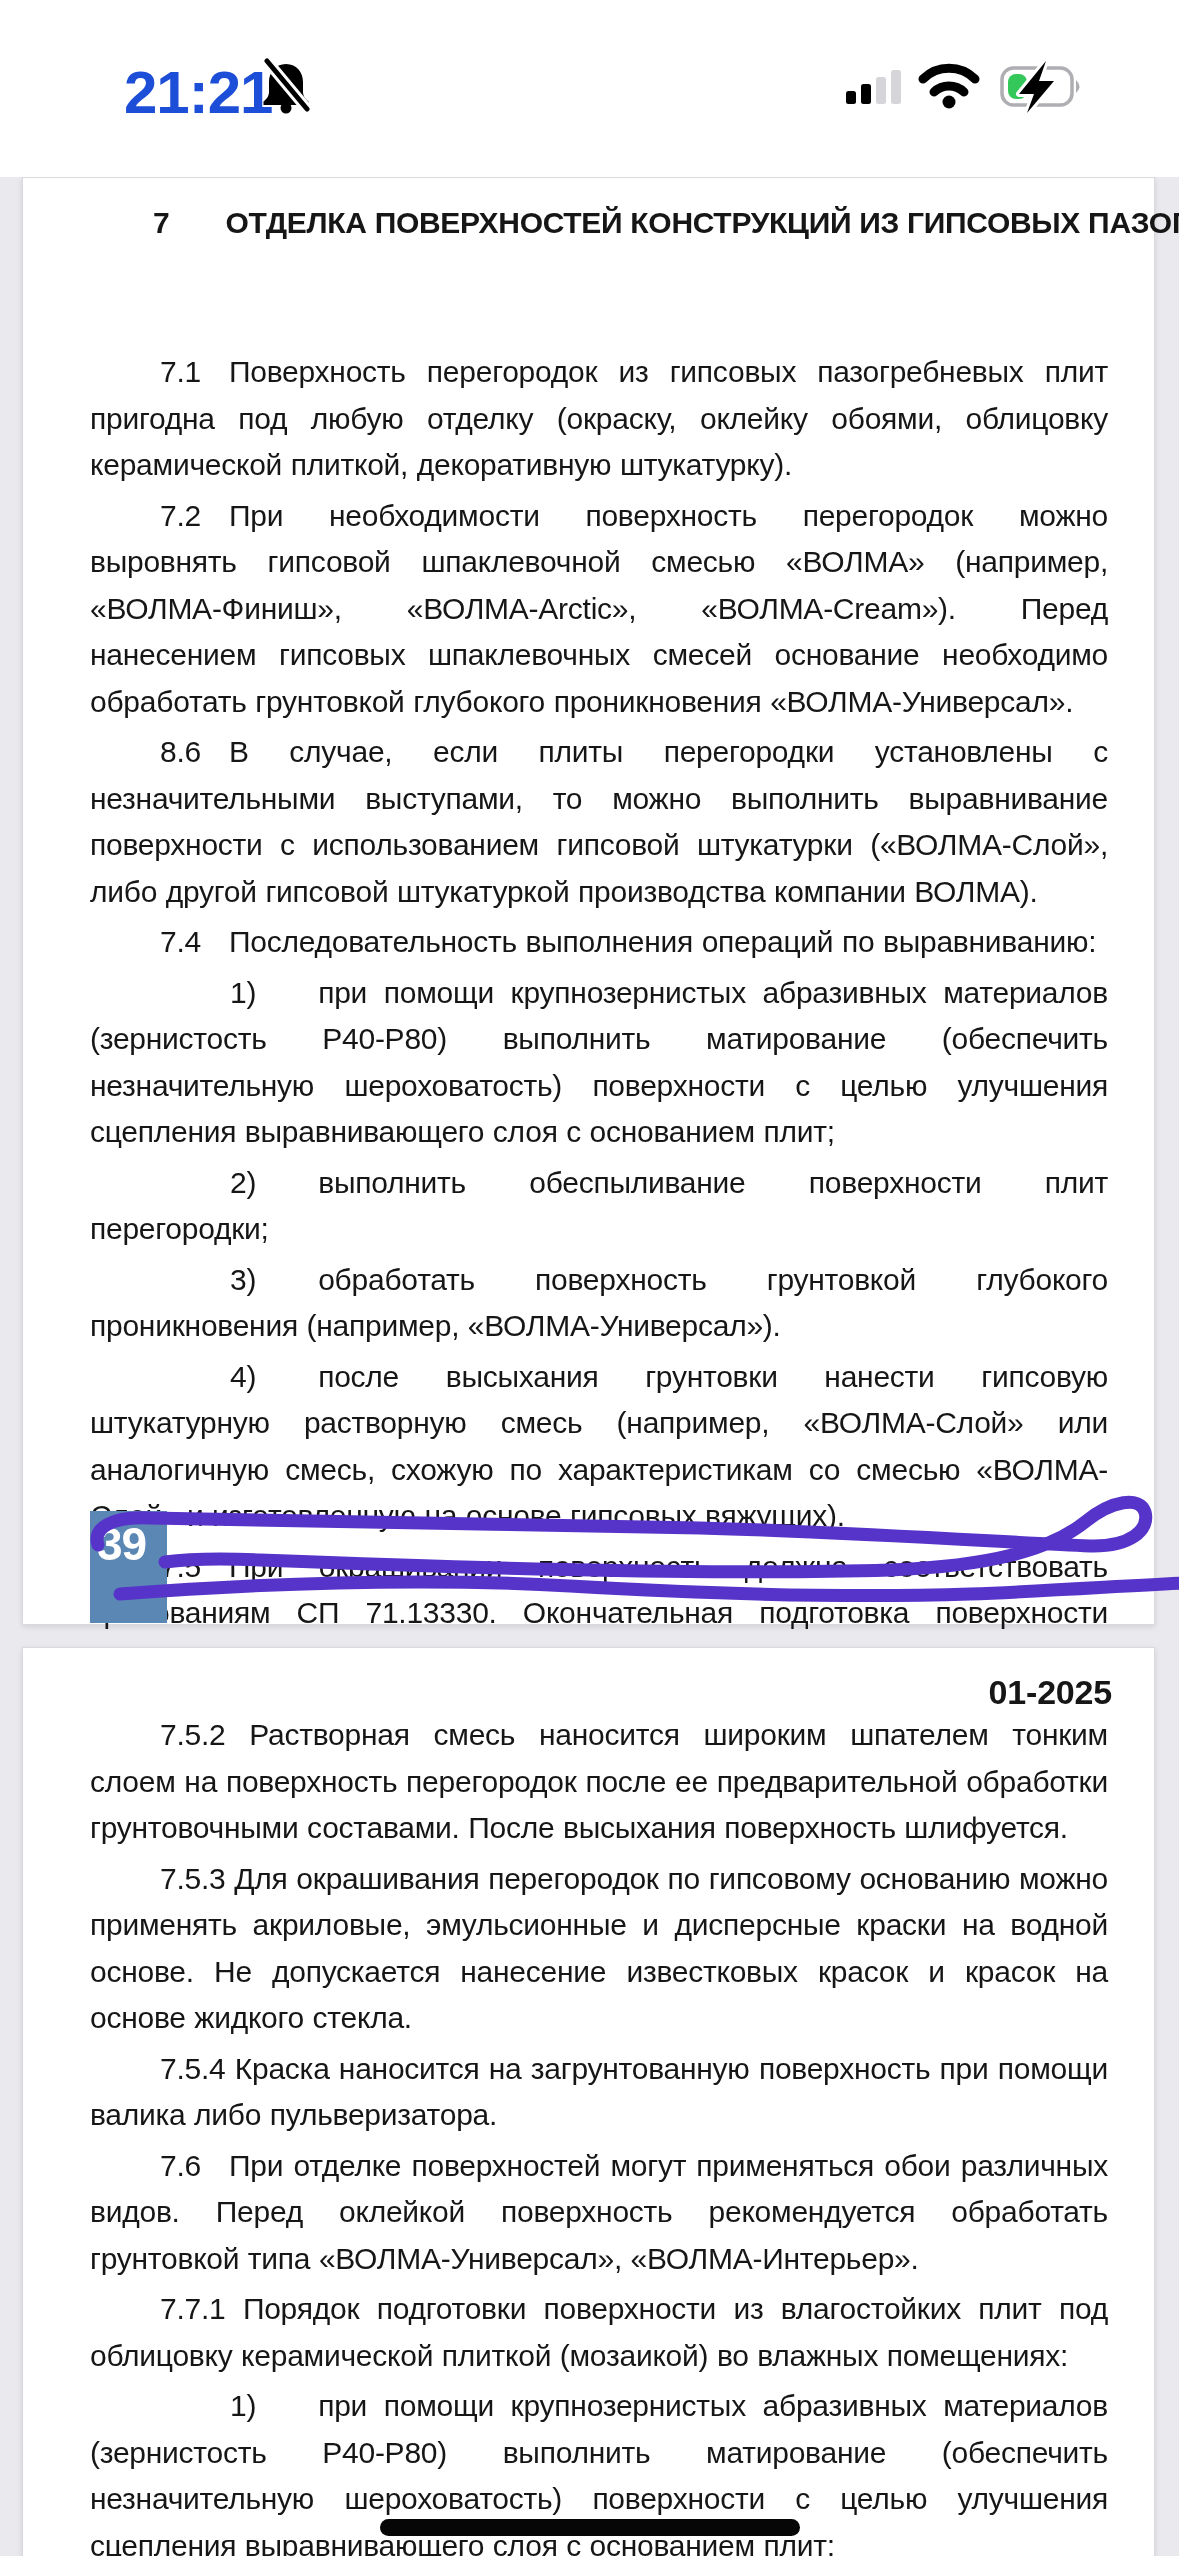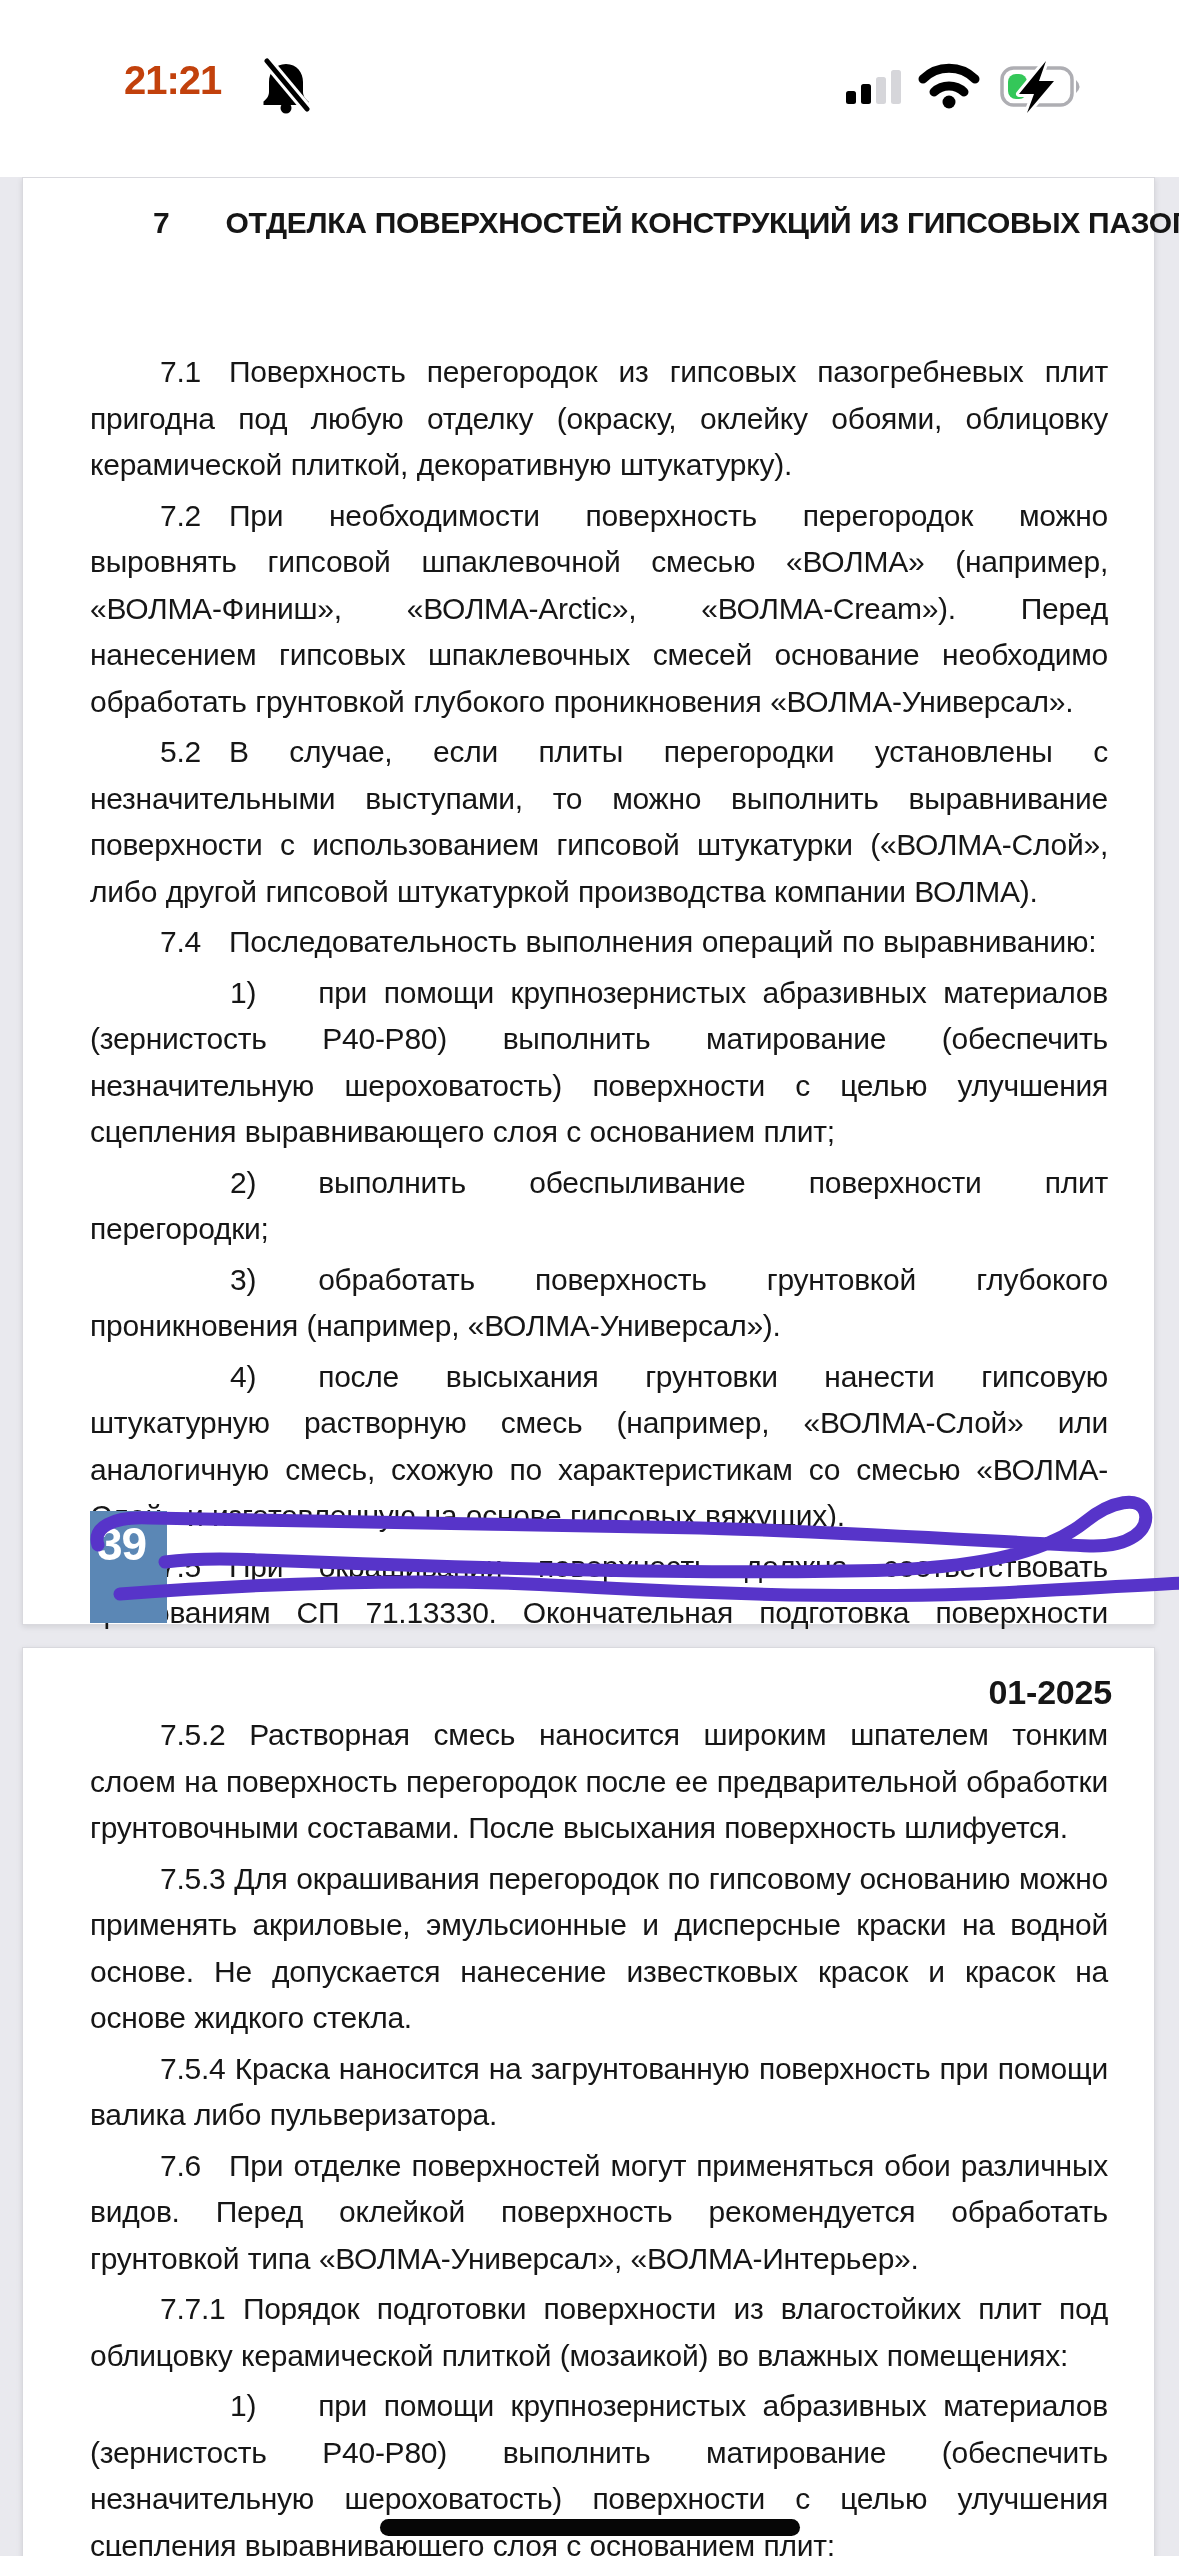--- a/index.html
+++ b/index.html
@@ -4,22 +4,22 @@
 <style>
   html,body{margin:0;padding:0;background:#cfcfd4;}
   .screen{
     position:relative;width:1179px;height:2556px;overflow:hidden;
     background:#ffffff;font-family:"Liberation Sans","DejaVu Sans",sans-serif;
     margin:0 auto;
   }
   .viewer-bg{position:absolute;left:0;top:177px;right:0;bottom:0;background:#e9e9ee;}
   
   .statusbar{position:absolute;left:0;top:0;width:1179px;height:177px;background:#ffffff;z-index:5;}
-  .time{position:absolute;left:124px;top:58px;width:140px;font-size:40px;font-weight:700;
-        color:#c2410c;letter-spacing:-1px;}
+  .time{position:absolute;left:124px;top:58px;width:140px;font-size:60px;font-weight:700;
+        color:#1d4ed8;letter-spacing:-1px;}
   .bell{position:absolute;left:258px;top:58px;}
   .sb-right{position:absolute;right:0;top:0;}
   
   .page{
     position:absolute;left:22px;width:1133px;background:#ffffff;
     border:1px solid #d9d9de;box-shadow:0 2px 6px rgba(0,0,0,.10);
     box-sizing:border-box;padding:0 42px 0 63px;color:#161616;
   }
   .page1{top:177px;height:1448px;}
   .page2{top:1647px;height:930px;}
@@ -92,21 +92,21 @@
         </g>
       </svg>
     </span>
   </div>
 
   <div class="page page1">
     <div class="doc-heading"><span>7</span><span class="htab"></span><span>ОТДЕЛКА ПОВЕРХНОСТЕЙ КОНСТРУКЦИЙ ИЗ ГИПСОВЫХ ПАЗОГРЕБНЕВЫХ ПЛИТ</span></div>
     <div class="body1">
         <p class="para section"><span class="pnum">7.1</span><span class="tab"></span><span class="ptext">Поверхность перегородок из гипсовых пазогребневых плит пригодна под любую отделку (окраску, оклейку обоями, облицовку керамической плиткой, декоративную штукатурку).</span></p>
         <p class="para section"><span class="pnum">7.2</span><span class="tab"></span><span class="ptext">При необходимости поверхность перегородок можно выровнять гипсовой шпаклевочной смесью «ВОЛМА» (например, «ВОЛМА-Финиш», «ВОЛМА-Arctic», «ВОЛМА-Cream»). Перед нанесением гипсовых шпаклевочных смесей основание необходимо обработать грунтовкой глубокого проникновения «ВОЛМА-Универсал».</span></p>
-        <p class="para section"><span class="pnum">5.2</span><span class="tab"></span><span class="ptext">В случае, если плиты перегородки установлены с незначительными выступами, то можно выполнить выравнивание поверхности с использованием гипсовой штукатурки («ВОЛМА-Слой», либо другой гипсовой штукатуркой производства компании ВОЛМА).</span></p>
+        <p class="para section"><span class="pnum">8.6</span><span class="tab"></span><span class="ptext">В случае, если плиты перегородки установлены с незначительными выступами, то можно выполнить выравнивание поверхности с использованием гипсовой штукатурки («ВОЛМА-Слой», либо другой гипсовой штукатуркой производства компании ВОЛМА).</span></p>
         <p class="para section"><span class="pnum">7.4</span><span class="tab"></span><span class="ptext">Последовательность выполнения операций по выравниванию:</span></p>
         <p class="para list"><span class="pnum">1)</span><span class="tab"></span><span class="ptext">при помощи крупнозернистых абразивных материалов (зернистость Р40-Р80) выполнить матирование (обеспечить незначительную шероховатость) поверхности с целью улучшения сцепления выравнивающего слоя с основанием плит;</span></p>
         <p class="para list"><span class="pnum">2)</span><span class="tab"></span><span class="ptext">выполнить обеспыливание поверхности плит перегородки;</span></p>
         <p class="para list"><span class="pnum">3)</span><span class="tab"></span><span class="ptext">обработать поверхность грунтовкой глубокого проникновения (например, «ВОЛМА-Универсал»).</span></p>
         <p class="para list"><span class="pnum">4)</span><span class="tab"></span><span class="ptext">после высыхания грунтовки нанести гипсовую штукатурную растворную смесь (например, «ВОЛМА-Слой» или аналогичную смесь, схожую по характеристикам со смесью «ВОЛМА-Слой» и изготовленную на основе гипсовых вяжущих).</span></p>
         <p class="para section"><span class="pnum">7.5</span><span class="tab"></span><span class="ptext">При окрашивании поверхность должна соответствовать требованиям СП 71.13330. Окончательная подготовка поверхности перед окрашиванием выполняется с помощью гипсовых или полимерных шпаклёвочных растворных смесей (например, «ВОЛМА-Финиш», «ВОЛМА-Сатин», «ВОЛМА-Arctic», «ВОЛМА-ISKRIT», «ВОЛМА- ISKRIT PRO» и «ВОЛМА-CREAM»).</span></p>
         <p class="para subsection"><span class="pnum">7.5.1</span> <span class="ptext">Не допускается применять растворные смеси на цементном вяжущем.</span></p>
       </div>
   </div>
 

